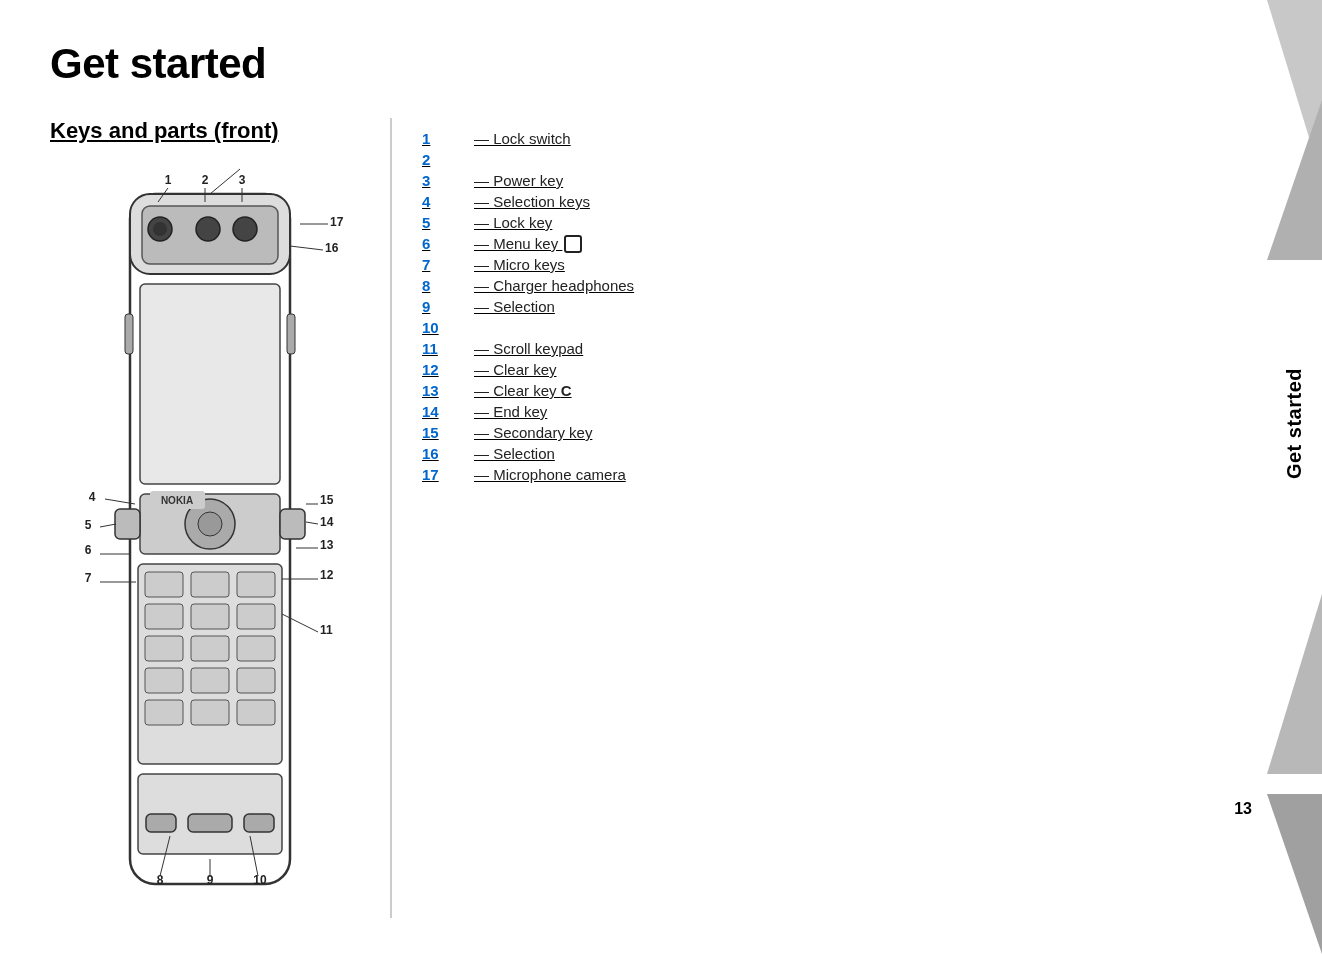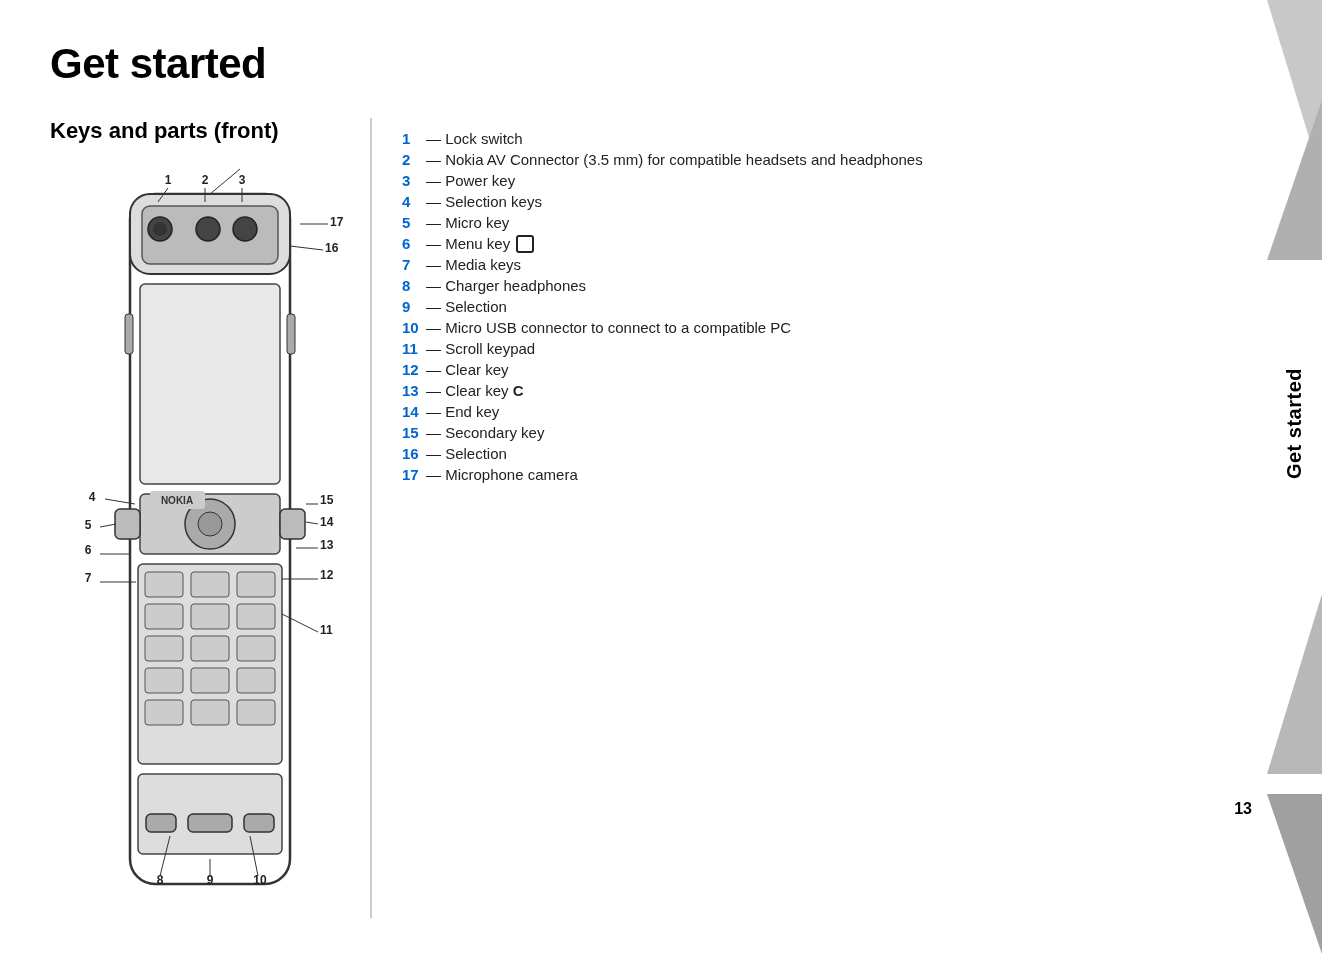--- a/index.html
+++ b/index.html
@@ -32,21 +32,23 @@
       font-size: 42px;
       font-weight: 900;
       color: #000;
       margin-bottom: 30px;
       letter-spacing: -0.5px;
     }
 
     .content-body {
       display: flex;
       flex-direction: row;
+      gap: 20px;
       flex: 1;
+      text-decoration: underline;
     }
 
     
     .phone-section {
       width: 320px;
       flex-shrink: 0;
     }
 
     .section-title {
       font-size: 22px;
@@ -82,20 +84,21 @@
 
     .legend-number {
       color: #0066cc;
       font-weight: bold;
       min-width: 20px;
       margin-right: 4px;
     }
 
     .legend-text {
       color: #222;
+      margin-left: 28px;
     }
 
     
     .sidebar-tab {
       width: 55px;
       background: #fff;
       display: flex;
       align-items: center;
       justify-content: flex-end;
       position: relative;
@@ -289,53 +292,51 @@
 
       <div class="legend-section">
 
         <div id="legend-container">
             <div class="legend-item">
               <span class="legend-number" style="color: rgb(0, 102, 204);">1</span>
               <span class="legend-text">— Lock switch</span>
             </div>
             <div class="legend-item">
               <span class="legend-number" style="color: rgb(0, 102, 204);">2</span>
-              <span class="legend-text">— Nokia AV Connector (3.5 mm) for compatible headsets and headphones</span>
             </div>
             <div class="legend-item">
               <span class="legend-number" style="color: rgb(0, 102, 204);">3</span>
               <span class="legend-text">— Power key</span>
             </div>
             <div class="legend-item">
               <span class="legend-number" style="color: rgb(0, 102, 204);">4</span>
               <span class="legend-text">— Selection keys</span>
             </div>
             <div class="legend-item">
               <span class="legend-number" style="color: rgb(0, 102, 204);">5</span>
-              <span class="legend-text">— Micro key</span>
+              <span class="legend-text">— Lock key</span>
             </div>
             <div class="legend-item">
               <span class="legend-number" style="color: rgb(0, 102, 204);">6</span>
               <span class="legend-text">— Menu key <span style="display:inline-block;width:18px;height:18px;border:2px solid #222;border-radius:3px;vertical-align:middle;margin-left:2px;position:relative;top:-1px;"></span></span>
             </div>
             <div class="legend-item">
               <span class="legend-number" style="color: rgb(0, 102, 204);">7</span>
-              <span class="legend-text">— Media keys</span>
+              <span class="legend-text">— Micro keys</span>
             </div>
             <div class="legend-item">
               <span class="legend-number" style="color: rgb(0, 102, 204);">8</span>
               <span class="legend-text">— Charger headphones</span>
             </div>
             <div class="legend-item">
               <span class="legend-number" style="color: rgb(0, 102, 204);">9</span>
               <span class="legend-text">— Selection</span>
             </div>
             <div class="legend-item">
               <span class="legend-number" style="color: rgb(0, 102, 204);">10</span>
-              <span class="legend-text">— Micro USB connector to connect to a compatible PC</span>
             </div>
             <div class="legend-item">
               <span class="legend-number" style="color: rgb(0, 102, 204);">11</span>
               <span class="legend-text">— Scroll keypad</span>
             </div>
             <div class="legend-item">
               <span class="legend-number" style="color: rgb(0, 102, 204);">12</span>
               <span class="legend-text">— Clear key</span>
             </div>
             <div class="legend-item">

